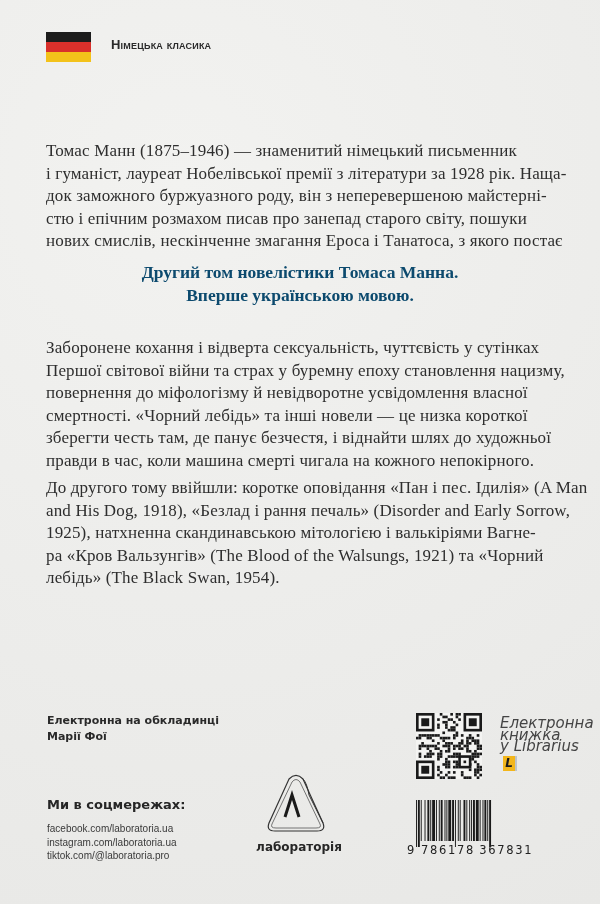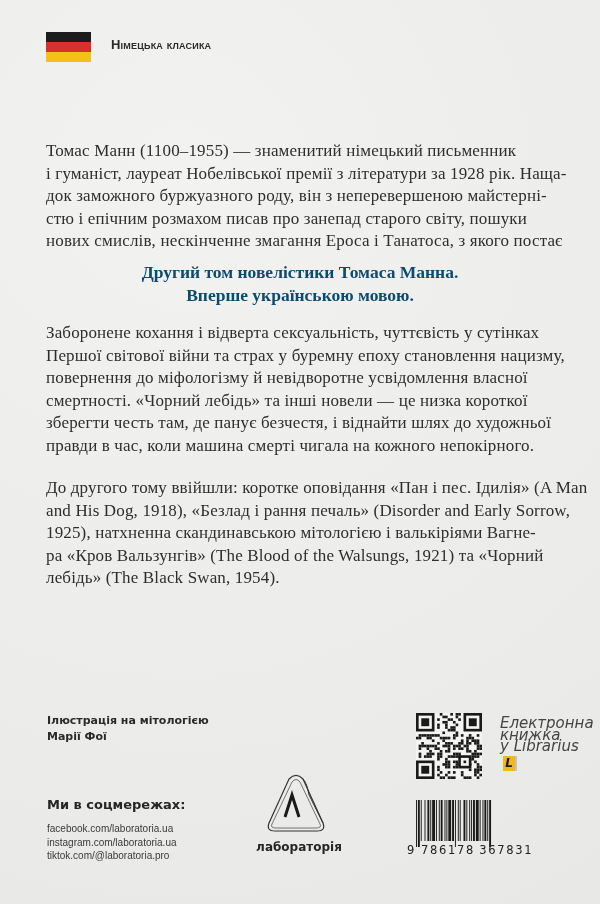--- a/index.html
+++ b/index.html
@@ -19,21 +19,21 @@
   .para {
     left: 46px; width: 512px; font-family: "Liberation Serif", serif; font-size: 17px; line-height: 22.5px;
     color: #2e2e2e; letter-spacing: 0.15px;
   }
   .para div { white-space: nowrap; }
   .p1 { top: 140px; }
   .tagline {
     left: 0; width: 600px; top: 261px; text-align: center; font-family: "Liberation Serif", serif;
     font-weight: bold; font-size: 17.5px; line-height: 23px; color: #0c4a6e;
   }
-  .p2 { top: 322px; }
+  .p2 { top: 337px; }
   .p3 { top: 477px; }
   .credit {
     left: 47px; top: 713px; font-family: "DejaVu Sans", sans-serif; font-weight: bold; font-size: 11px;
     line-height: 16px; color: #2a2a2a;
   }
   .social-h {
     left: 47px; top: 797px; font-family: "DejaVu Sans", sans-serif; font-weight: bold; font-size: 13px; color: #262626;
   }
   .social {
     left: 47px; top: 822px; font-family: "Liberation Sans", sans-serif; font-size: 10px; line-height: 13.5px; color: #3a3a3a;
@@ -64,21 +64,21 @@
 <body>
 
 <div class="abs flag">
   <span style="background:#1c1c1c"></span>
   <span style="background:#d9302b"></span>
   <span style="background:#f3c21a"></span>
 </div>
 <div class="abs series">Німецька класика</div>
 
 <div class="abs para p1">
-  <div>Томас Манн (1100–1955) — знаменитий німецький письменник</div>
+  <div>Томас Манн (1875–1946) — знаменитий німецький письменник</div>
   <div>і гуманіст, лауреат Нобелівської премії з літератури за 1928 рік. Наща-</div>
   <div>док заможного буржуазного роду, він з неперевершеною майстерні-</div>
   <div>стю і епічним розмахом писав про занепад старого світу, пошуки</div>
   <div>нових смислів, нескінченне змагання Ероса і Танатоса, з якого постає</div>
 </div>
 
 <div class="abs tagline">
   <div>Другий том новелістики Томаса Манна.</div>
   <div>Вперше українською мовою.</div>
 </div>
@@ -94,21 +94,21 @@
 
 <div class="abs para p3">
   <div>До другого тому ввійшли: коротке оповідання «Пан і пес. Ідилія» (A Man</div>
   <div>and His Dog, 1918), «Безлад і рання печаль» (Disorder and Early Sorrow,</div>
   <div>1925), натхненна скандинавською мітологією і валькіріями Вагне-</div>
   <div>ра «Кров Вальзунгів» (The Blood of the Walsungs, 1921) та «Чорний</div>
   <div>лебідь» (The Black Swan, 1954).</div>
 </div>
 
 <div class="abs credit">
-  <div>Ілюстрація на мітологією</div>
+  <div>Електронна на обкладинці</div>
   <div>Марії Фої</div>
 </div>
 
 <div class="abs social-h">Ми в соцмережах:</div>
 <div class="abs social">
   <div>facebook.com/laboratoria.ua</div>
   <div>instagram.com/laboratoria.ua</div>
   <div>tiktok.com/@laboratoria.pro</div>
 </div>
 

